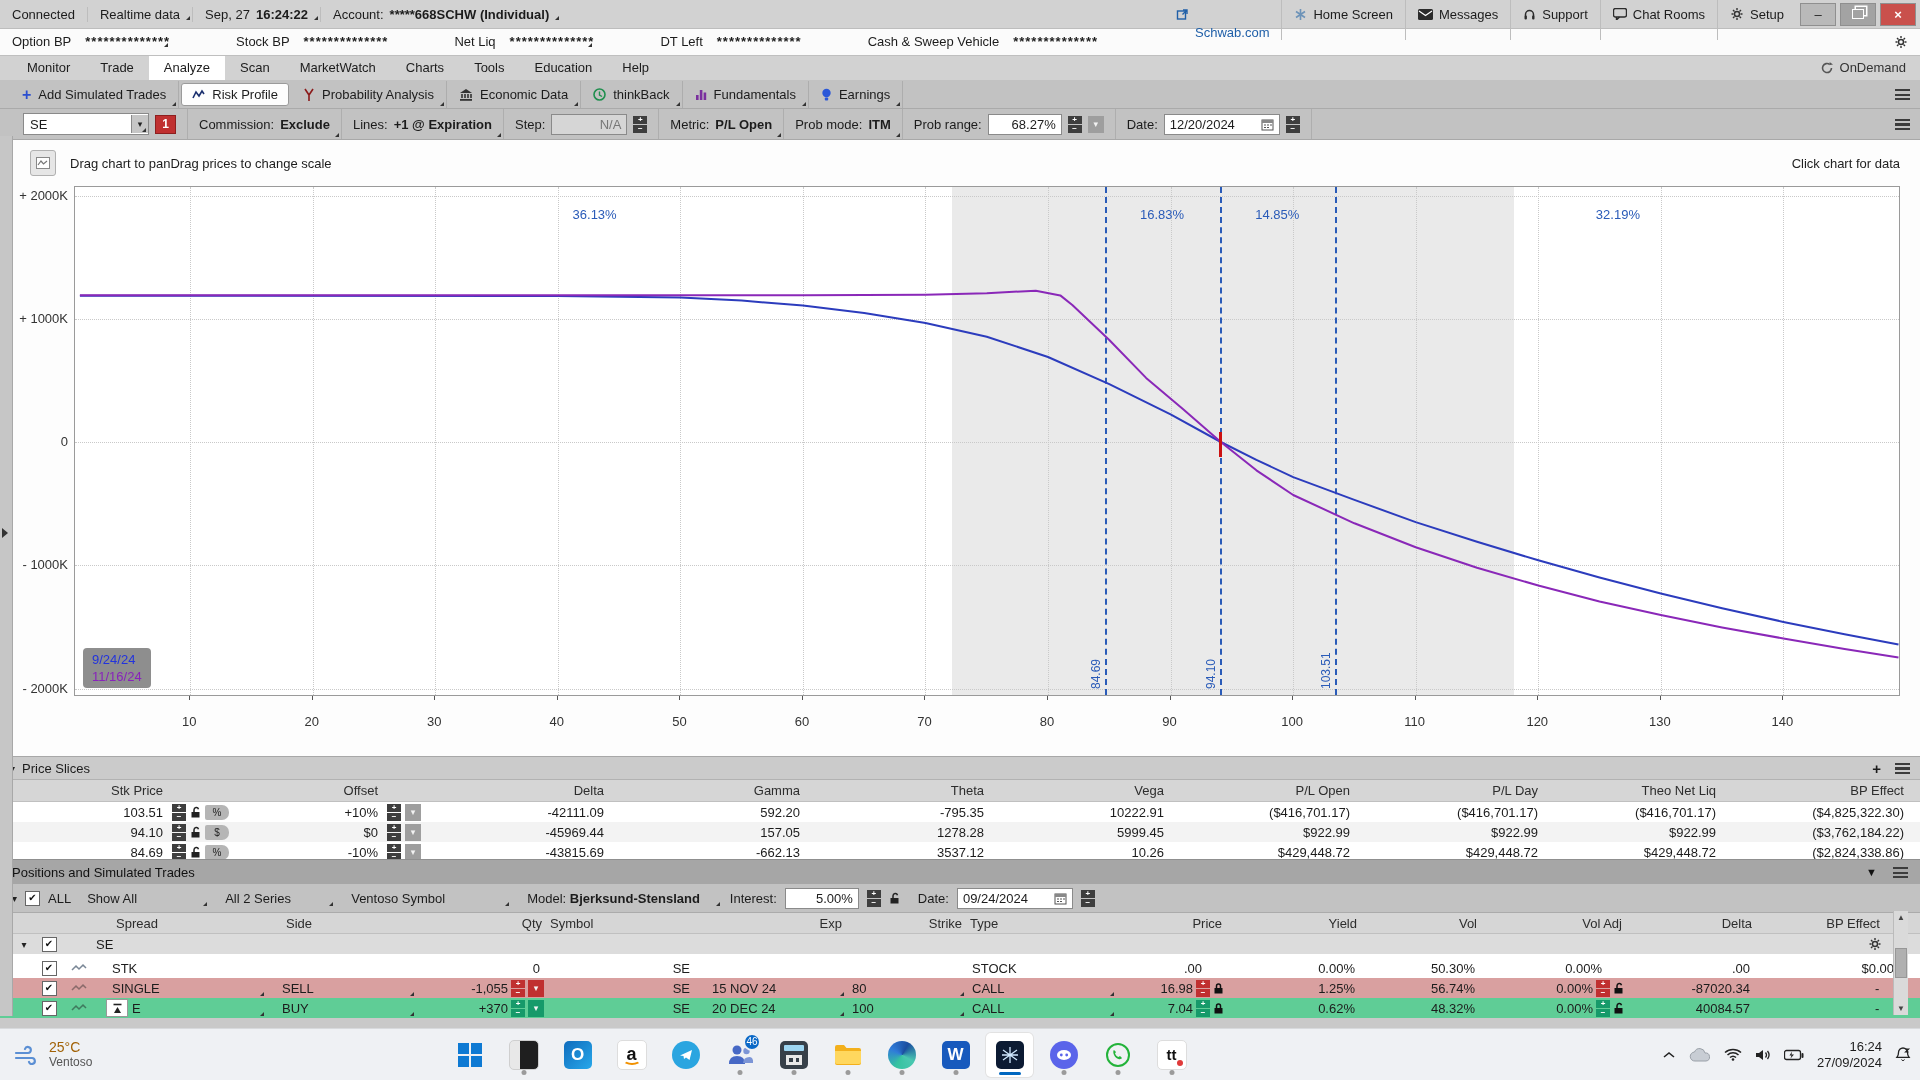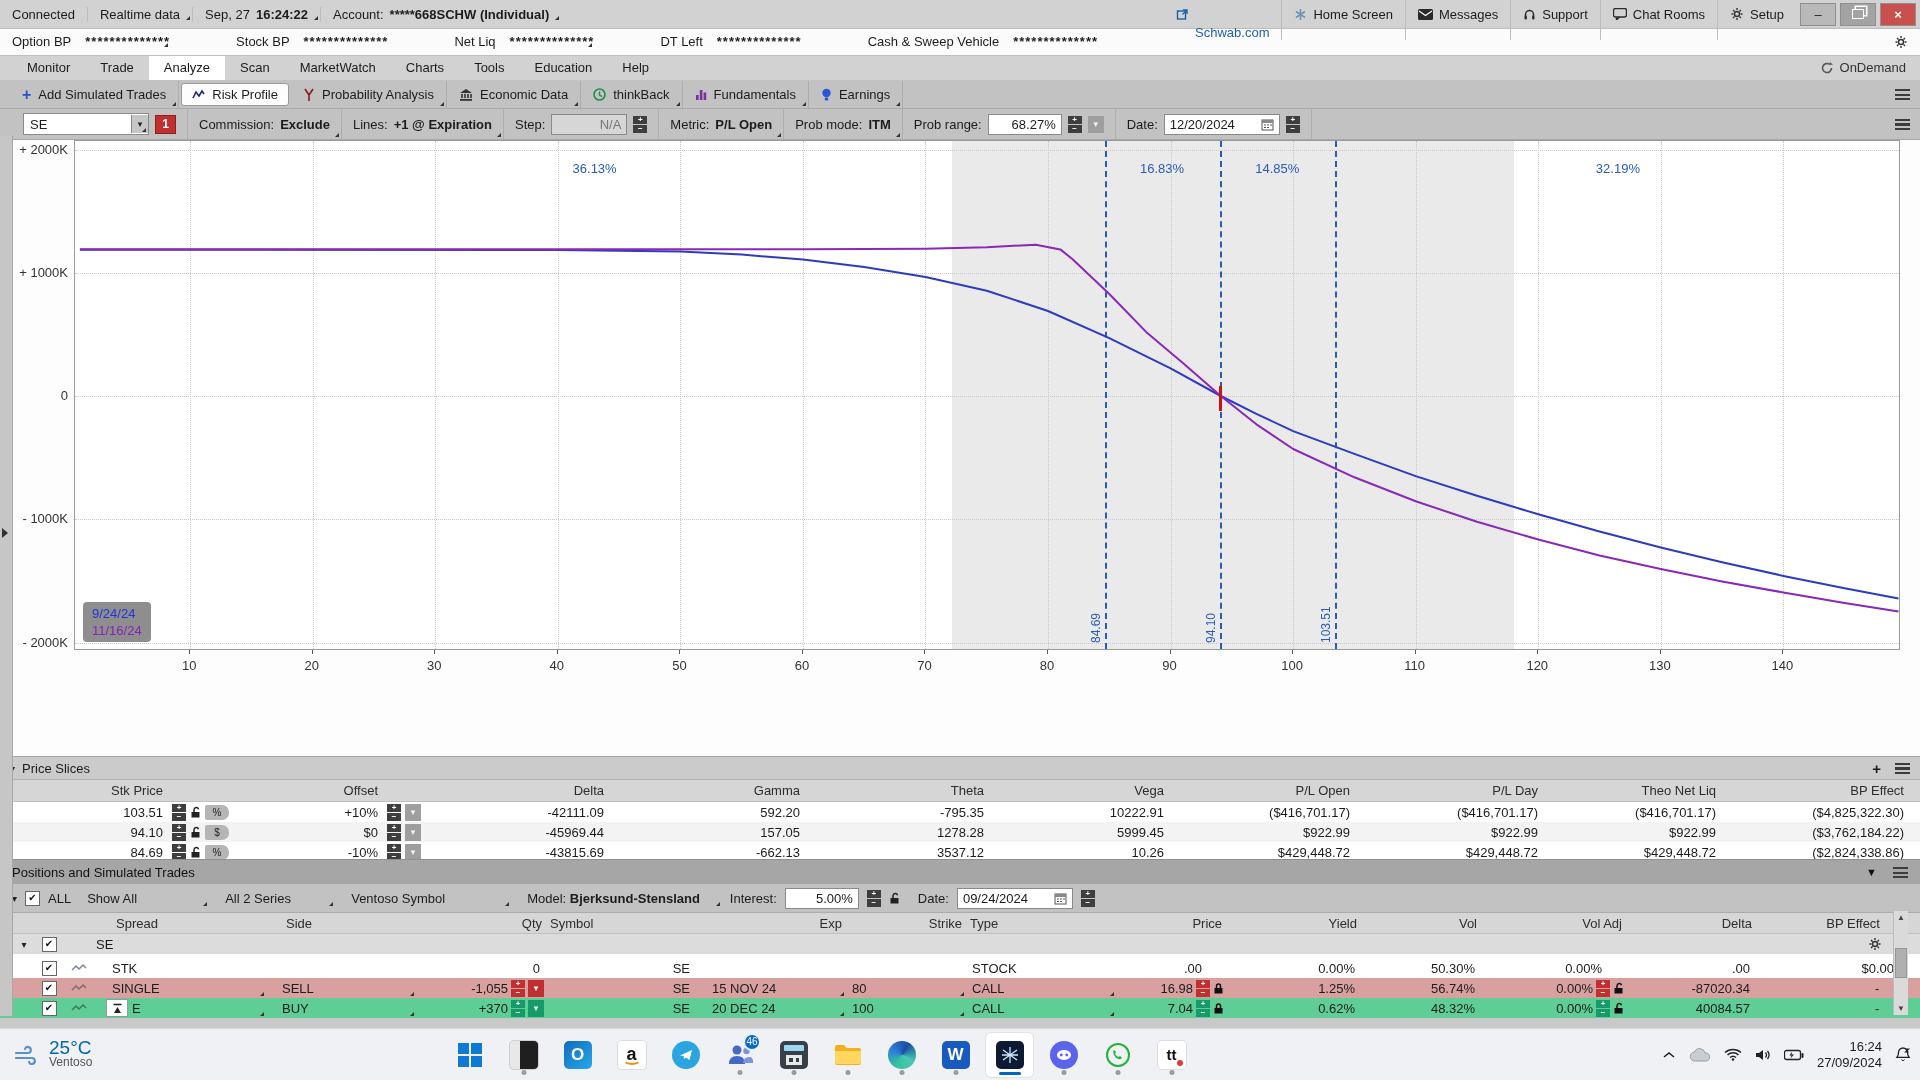--- a/index.html
+++ b/index.html
@@ -73,21 +73,21 @@
   .hgrid{position:absolute;left:0;right:0;height:0;border-top:1px dotted #c9c9c9;z-index:1;}
   .sline{position:absolute;top:0;bottom:0;width:0;border-left:2px dashed #2a5bb8;z-index:2;}
   .slab{position:absolute;color:#2a5bb8;font-size:12px;transform:rotate(-90deg);transform-origin:left bottom;z-index:4;}
   .problab{position:absolute;top:20px;transform:translateX(-50%);color:#2a5bb8;font-size:13px;z-index:4;}
   #curves{position:absolute;left:0;top:0;z-index:3;}
   .redmark{position:absolute;width:3px;background:#cc1111;z-index:5;}
   .legend{position:absolute;left:8px;bottom:7px;background:#8e8e8e;border-radius:4px;padding:3px 9px;z-index:6;line-height:17px;}
   .lg-blue{color:#2233dd;}
   .lg-purple{color:#8822bb;}
   .xaxis{position:relative;height:22px;}
-  .xlab{position:absolute;top:8px;transform:translateX(-50%);color:#333;}
+  .xlab{position:absolute;top:18px;transform:translateX(-50%);color:#333;}
   .xtick{position:absolute;top:0;width:1px;height:4px;background:#555;}
   
   .gutter{position:absolute;left:0;top:136px;width:12px;height:880px;background:#c6c6c6;border-right:1px solid #a8a8a8;z-index:8;}
   .gutter-handle{position:absolute;left:2px;top:392px;width:0;height:0;
     border-top:5px solid transparent;border-bottom:5px solid transparent;border-left:6px solid #333;}
   
   .slices-panel{height:103px;background:#fff;}
   .sec-title{height:22px;background:#cbcbcb;display:flex;align-items:center;gap:7px;padding:0 10px;border-top:1px solid #a8a8a8;border-bottom:1px solid #b2b2b2;}
   .sec-title .right{margin-left:auto;display:flex;align-items:center;gap:14px;}
   .chev{font-size:10px;color:#222;}
@@ -124,21 +124,21 @@
   .roll-btn{width:20px;height:16px;background:#fff;border:1px solid #999;display:flex;align-items:center;justify-content:center;margin-right:4px;}
   .x-del{font-weight:bold;font-size:13px;padding:0 6px 0 10px;}
   .pos-scroll{position:absolute;right:12px;top:52px;bottom:0;width:14px;background:#dadada;border-left:1px solid #bbb;
     display:flex;flex-direction:column;align-items:center;justify-content:space-between;font-size:8px;color:#444;padding:2px 0;}
   .pos-thumb{width:10px;flex:0 0 28px;background:#b0b0b0;border:1px solid #979797;}
   .gear-cell{display:flex;justify-content:flex-end;padding-right:26px;}
   .bottom-gap{height:13px;background:#c9c9c9;}
   
   .taskbar{height:51px;background:#eff1f4;border-top:1px solid #d8dadd;position:relative;display:flex;align-items:center;}
   .weather{position:absolute;left:14px;display:flex;align-items:center;gap:9px;}
-  .weather .t1{font-size:19px;color:#0369a1;line-height:15px;}
+  .weather .t1{font-size:14px;color:#a16207;line-height:15px;}
   .weather .t2{font-size:12px;color:#555;line-height:14px;}
   .tb-center{position:absolute;left:446px;display:flex;align-items:center;gap:7px;height:100%;}
   .appbtn{width:47px;height:44px;display:flex;align-items:center;justify-content:center;position:relative;border-radius:5px;}
   .appbtn .dot{position:absolute;bottom:2px;left:50%;transform:translateX(-50%);width:5px;height:5px;border-radius:50%;background:#9b9b9b;}
   .appbtn.active{background:#fff;box-shadow:0 0 0 1px #e2e2e2;}
   .appbtn.active .pill{position:absolute;bottom:2px;left:50%;transform:translateX(-50%);width:22px;height:3px;border-radius:2px;background:#0067c0;}
   .searchpill{width:258px;height:32px;background:#fff;border:1px solid #d0d0d0;border-radius:17px;display:flex;align-items:center;gap:10px;padding:0 14px;}
   .searchpill input{border:none;outline:none;background:transparent;font-family:"Liberation Sans",sans-serif;font-size:14px;width:180px;color:#333;}
   .ic28{width:28px;height:28px;border-radius:5px;display:flex;align-items:center;justify-content:center;}
   .ic-notes{background:linear-gradient(90deg,#e8e8e8 0 34%,#1f1f1f 34%);border:1px solid #cfcfcf;}
@@ -391,20 +391,30 @@
           <b>+</b>
           <b>−</b>
         </span>
     </span>
     <span class="hamb-right">
         <span class="hamb"></span>
       </span>
   </div>
 
   <div class="chart-panel">
+    <div class="chart-header">
+      <span class="chart-thumb">
+        <svg width="14" height="12" viewBox="0 0 14 12">
+            <rect x="0.5" y="0.5" width="13" height="11" fill="#fefefe" stroke="#888"></rect>
+            <path d="M2 8l3-4 2.5 3L11 4" stroke="#777" fill="none" stroke-width="1.2"></path>
+          </svg>
+      </span>
+      <span>Drag chart to panDrag prices to change scale</span>
+      <span class="chart-hint-right">Click chart for data</span>
+    </div>
     <div class="chart-body">
       <div class="yaxis" id="yaxis">
           <div class="ylab" style="top: 8.62319px;">+ 2000K</div>
           <div class="ylab" style="top: 131.812px;">+ 1000K</div>
           <div class="ylab" style="top: 255px;">0</div>
           <div class="ylab" style="top: 378.188px;">- 1000K</div>
           <div class="ylab" style="top: 501.377px;">- 2000K</div>
         </div>
       <div class="plotcol">
         <div id="plot">

